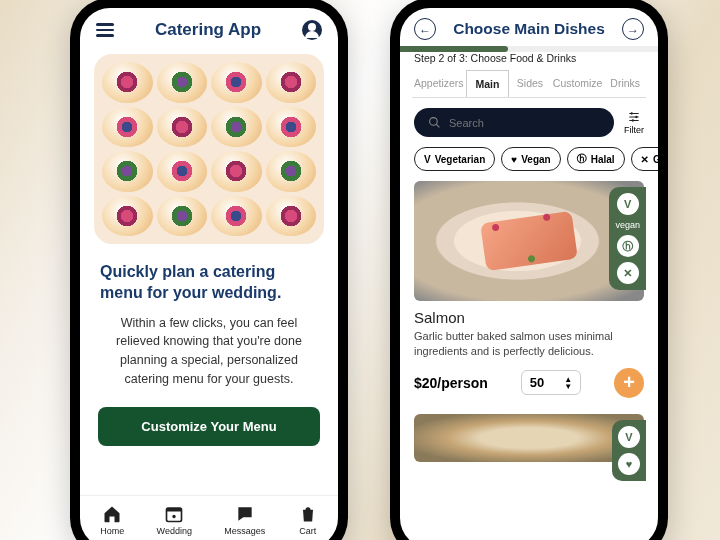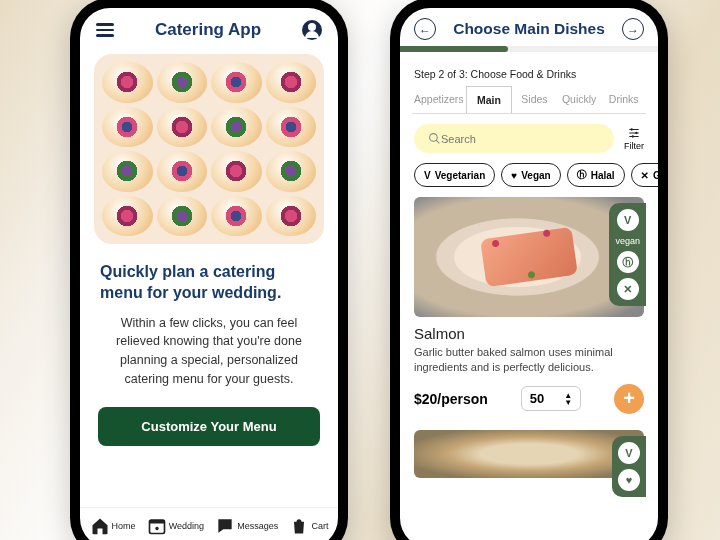--- a/index.html
+++ b/index.html
@@ -35,35 +35,35 @@
     display:grid; grid-template-columns:repeat(4,1fr); grid-template-rows:repeat(4,1fr); gap:4px; padding:8px;
   }
   .tart { border-radius:50%; background:radial-gradient(circle at 40% 35%, #fff, #f5d5a5 60%, #e5b070); position:relative; }
   .tart::after{ content:""; position:absolute; inset:18%; border-radius:50%; background:radial-gradient(circle, #d84a7a 0 30%, #9a2a5a 31% 50%, transparent 51%); }
   .tart.g::after{ background:radial-gradient(circle,#7a4a9a 0 25%,#3a7a3a 26% 50%,transparent 51%); }
   .tart.b::after{ background:radial-gradient(circle,#3a4a8a 0 25%,#d84a7a 26% 50%,transparent 51%); }
   .h2 { color:#1a3a6a; font-weight:800; font-size:16px; text-align:left; padding:12px 20px 6px; line-height:1.3; }
   .body1 { color:#333; font-size:12.5px; text-align:center; padding:4px 26px; line-height:1.5; }
   .cta { margin:14px 18px; background:#14532d; color:#fff; border:none; border-radius:8px; padding:12px; font-weight:700; font-size:13px; text-align:center; }
   .tabbar { margin-top:auto; display:flex; justify-content:space-around; padding:8px 4px 12px; border-top:1px solid #eee; }
-  .tab { display:flex; flex-direction:row; align-items:center; gap:2px; }
+  .tab { display:flex; flex-direction:column; align-items:center; gap:2px; }
   .tab-icon { width:20px; height:20px; }
   .tab-label { font-size:9px; color:#222; font-weight:500; }
   
   .hdr2 { display:flex; align-items:center; justify-content:space-between; padding:10px 14px 6px; }
   .circ { width:22px; height:22px; border:1.5px solid #1a2a4a; border-radius:50%; display:flex; align-items:center; justify-content:center; font-size:12px; color:#1a2a4a; }
   .title2 { color:#1a3a6a; font-weight:800; font-size:15.5px;text-align:right; }
   .progress { height:6px; background:#eee; margin:0; position:relative; }
   .progress-fill { height:100%; width:42%; background:#4a6a4a; border-radius:0 4px 4px 0; }
-  .step { font-size:10.5px; color:#222; padding:16px 14px 6px; font-weight:500; }
+  .step { font-size:10.5px; color:#222; padding:0 14px 6px; font-weight:500; }
   .cats { display:flex; border-bottom:1px solid #ddd; margin:0 12px; }
   .cat { flex:1; text-align:center; font-size:10.5px; color:#999; padding:7px 2px; }
   .cat.active { color:#222; font-weight:600; border:1px solid #ccc; border-bottom:none; }
   .searchrow { display:flex; gap:10px; padding:10px 14px; align-items:center; }
-  .search { flex:1; background:#fef9c3; border-radius:18px; padding:8px 14px; display:flex; align-items:center; }
+  .search { flex:1; background:#0f172a; border-radius:18px; padding:8px 14px; display:flex; align-items:center; gap:8px; }
   .search input { border:none; background:transparent; font-size:11px; color:#888; outline:none; flex:1;}
   .filter { display:flex; flex-direction:column; align-items:center; font-size:9px; gap:1px; }
   .chips { display:flex; gap:6px; padding:0 14px 10px; overflow:hidden; }
   .chip { border:1.5px solid #222; border-radius:16px; padding:4px 9px; font-size:10px; font-weight:600; display:flex; align-items:center; gap:4px; white-space:nowrap; }
   .dish { margin:0 14px 10px; position:relative; }
   .dishimg { height:120px; border-radius:6px; background:radial-gradient(ellipse at 45% 50%, #f5e5d5 0 35%, #e5d5c5 36% 45%, #c8b8a0 46% 70%, #888 90%); position:relative; overflow:hidden; }
   .salmon { position:absolute; left:30%; top:30%; width:40%; height:40%; background:linear-gradient(135deg,#f5a585,#d87555); border-radius:8px; transform:rotate(-8deg); }
   .salmon::after{content:"";position:absolute;inset:-6px;border-radius:10px;background:radial-gradient(circle at 20% 20%,#c83a5a 0 3px,transparent 4px),radial-gradient(circle at 70% 15%,#c83a5a 0 3px,transparent 4px),radial-gradient(circle at 50% 80%,#5a8a3a 0 3px,transparent 4px);}
   .badges { position:absolute; right:-2px; top:6px; background:#4a6a4a; border-radius:10px 0 0 10px; padding:6px 6px; display:flex; flex-direction:column; gap:5px; align-items:center; }
   .badge-ic { width:22px; height:22px; border-radius:50%; background:#fff; display:flex; align-items:center; justify-content:center; font-size:11px; color:#4a6a4a; font-weight:700;}
@@ -152,21 +152,21 @@
       <div class="circ">→</div>
     </div>
     <div class="progress">
         <div class="progress-fill"></div>
       </div>
     <div class="step">Step 2 of 3: Choose Food &amp; Drinks</div>
     <div class="cats">
       <div class="cat">Appetizers</div>
       <div class="cat active">Main</div>
       <div class="cat">Sides</div>
-      <div class="cat">Quickly</div>
+      <div class="cat">Customize</div>
       <div class="cat">Drinks</div>
     </div>
     <div class="searchrow">
       <div class="search">
         <svg width="13" height="13" viewBox="0 0 24 24">
             <circle cx="10" cy="10" r="7" fill="none" stroke="#888" stroke-width="2"></circle>
             <line x1="15" y1="15" x2="21" y2="21" stroke="#888" stroke-width="2"></line>
           </svg>
         <input placeholder="Search" style="">
       </div>

